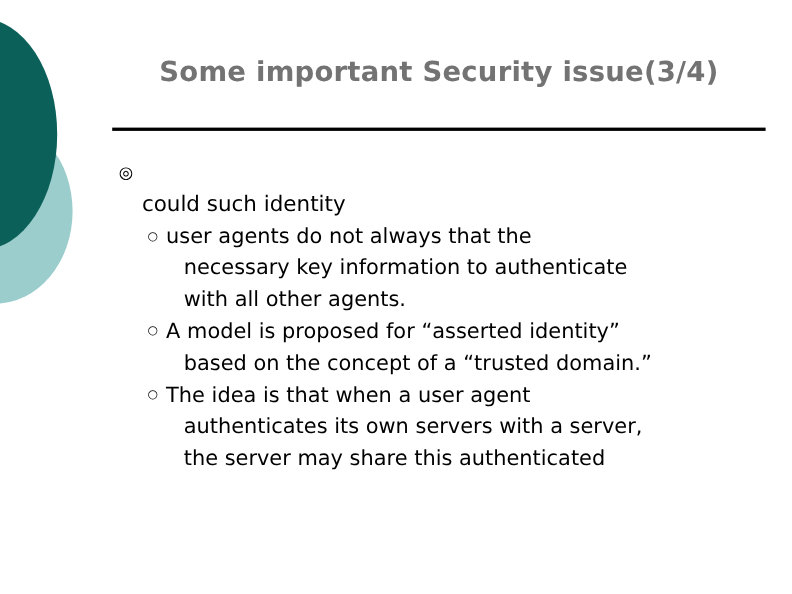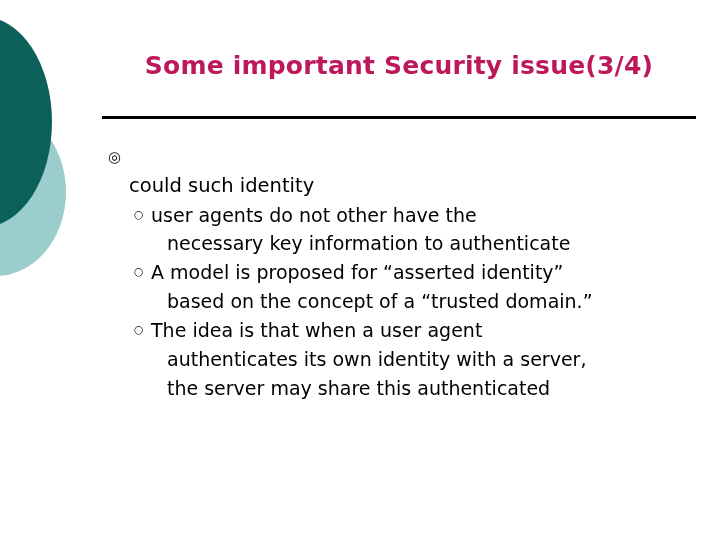--- a/index.html
+++ b/index.html
@@ -49,21 +49,21 @@
 
   
   .title {
     position: absolute;
     left: 102px;
     top: 52px;
     width: 594px;
     text-align: center;
     font-size: 25px;
     font-weight: bold;
-    color: #be185d;
+    color: #737373;
     letter-spacing: 0.2px;
     line-height: 1.1;
     white-space: nowrap;
   }
 
   
   .divider {
     position: absolute;
     left: 102px;
     top: 116px;
@@ -147,38 +147,39 @@
         <br>
         <span>could such identity</span>
       </span>
     </div>
 
     <div class="sublist">
 
       <div class="bullet-l2">
         <span class="marker">○</span>
         <span class="text">
-          <span>user agents do not other have the</span><br>
+          <span>user agents do not always that the</span><br>
           <span class="cont">necessary key information to authenticate</span><br>
+          <span class="cont">with all other agents.</span>
         </span>
       </div>
 
       <div class="bullet-l2">
         <span class="marker">○</span>
         <span class="text">
           <span>A model is proposed for “asserted identity”</span><br>
           <span class="cont">based on the concept of a “trusted domain.”</span>
         </span>
       </div>
 
       <div class="bullet-l2">
         <span class="marker">○</span>
         <span class="text">
           <span>The idea is that when a user agent</span><br>
-          <span class="cont">authenticates its own identity with a server,</span><br>
+          <span class="cont">authenticates its own servers with a server,</span><br>
           <span class="cont">the server may share this authenticated</span><br>
           <br>
         </span>
       </div>
 
     </div>
   </div>
 
 </div>
 

